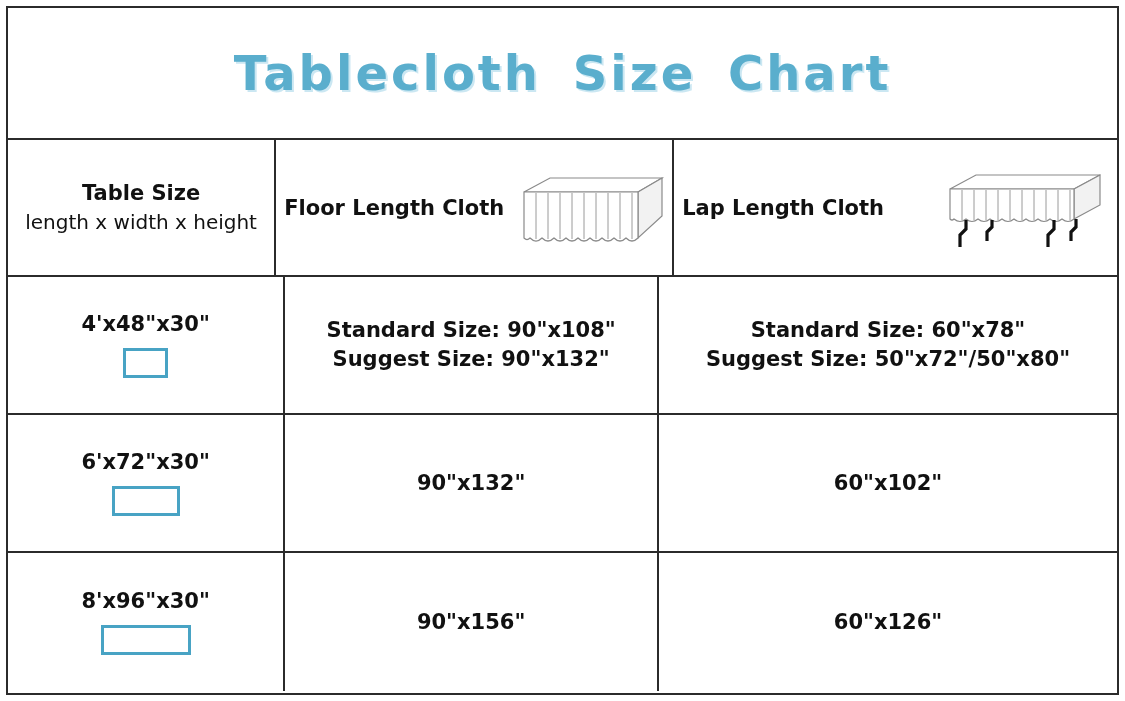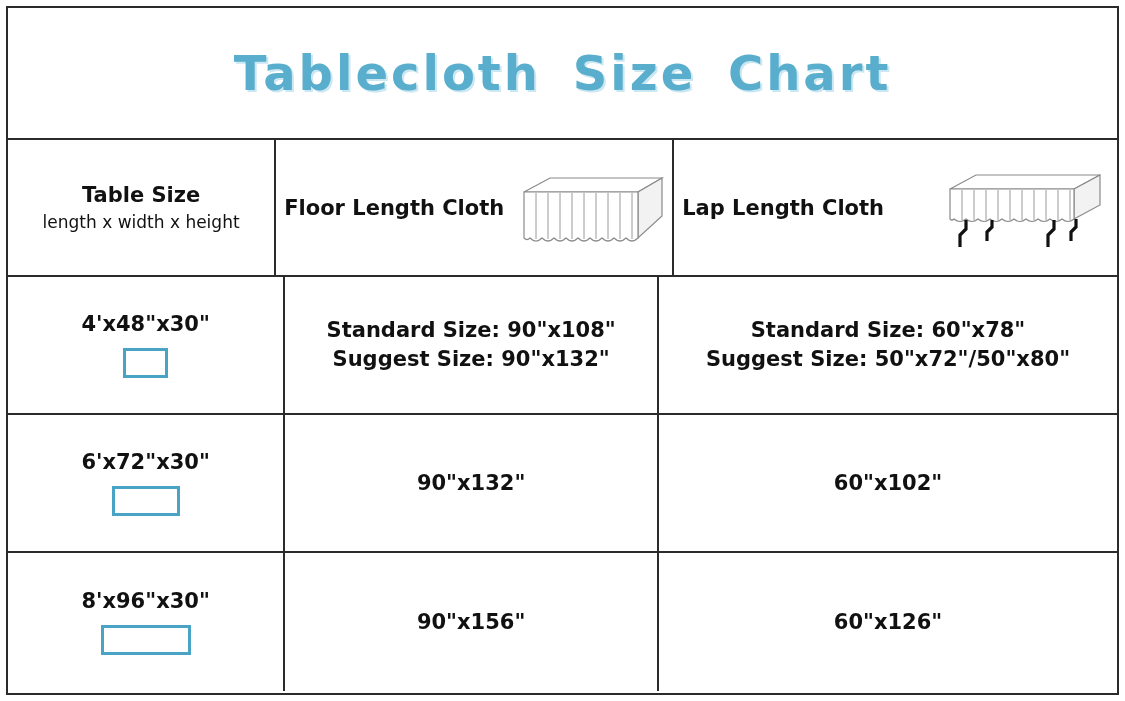--- a/index.html
+++ b/index.html
@@ -80,21 +80,21 @@
   .col-lap   { width: 488px; }
 
   
   .size-head { flex-direction: column; line-height: 1.3; }
   .size-head-title {
     font-size: 21px;
     font-weight: bold;
     color: #111111;
   }
   .size-head-sub {
-    font-size: 17px;
+    font-size: 20px;
     font-weight: normal;
     color: #111111;
     margin-top: 2px;
   }
   .cloth-head {
     justify-content: space-between;
     gap: 6px;
     padding-left: 8px;
   }
   .cloth-head-label {

